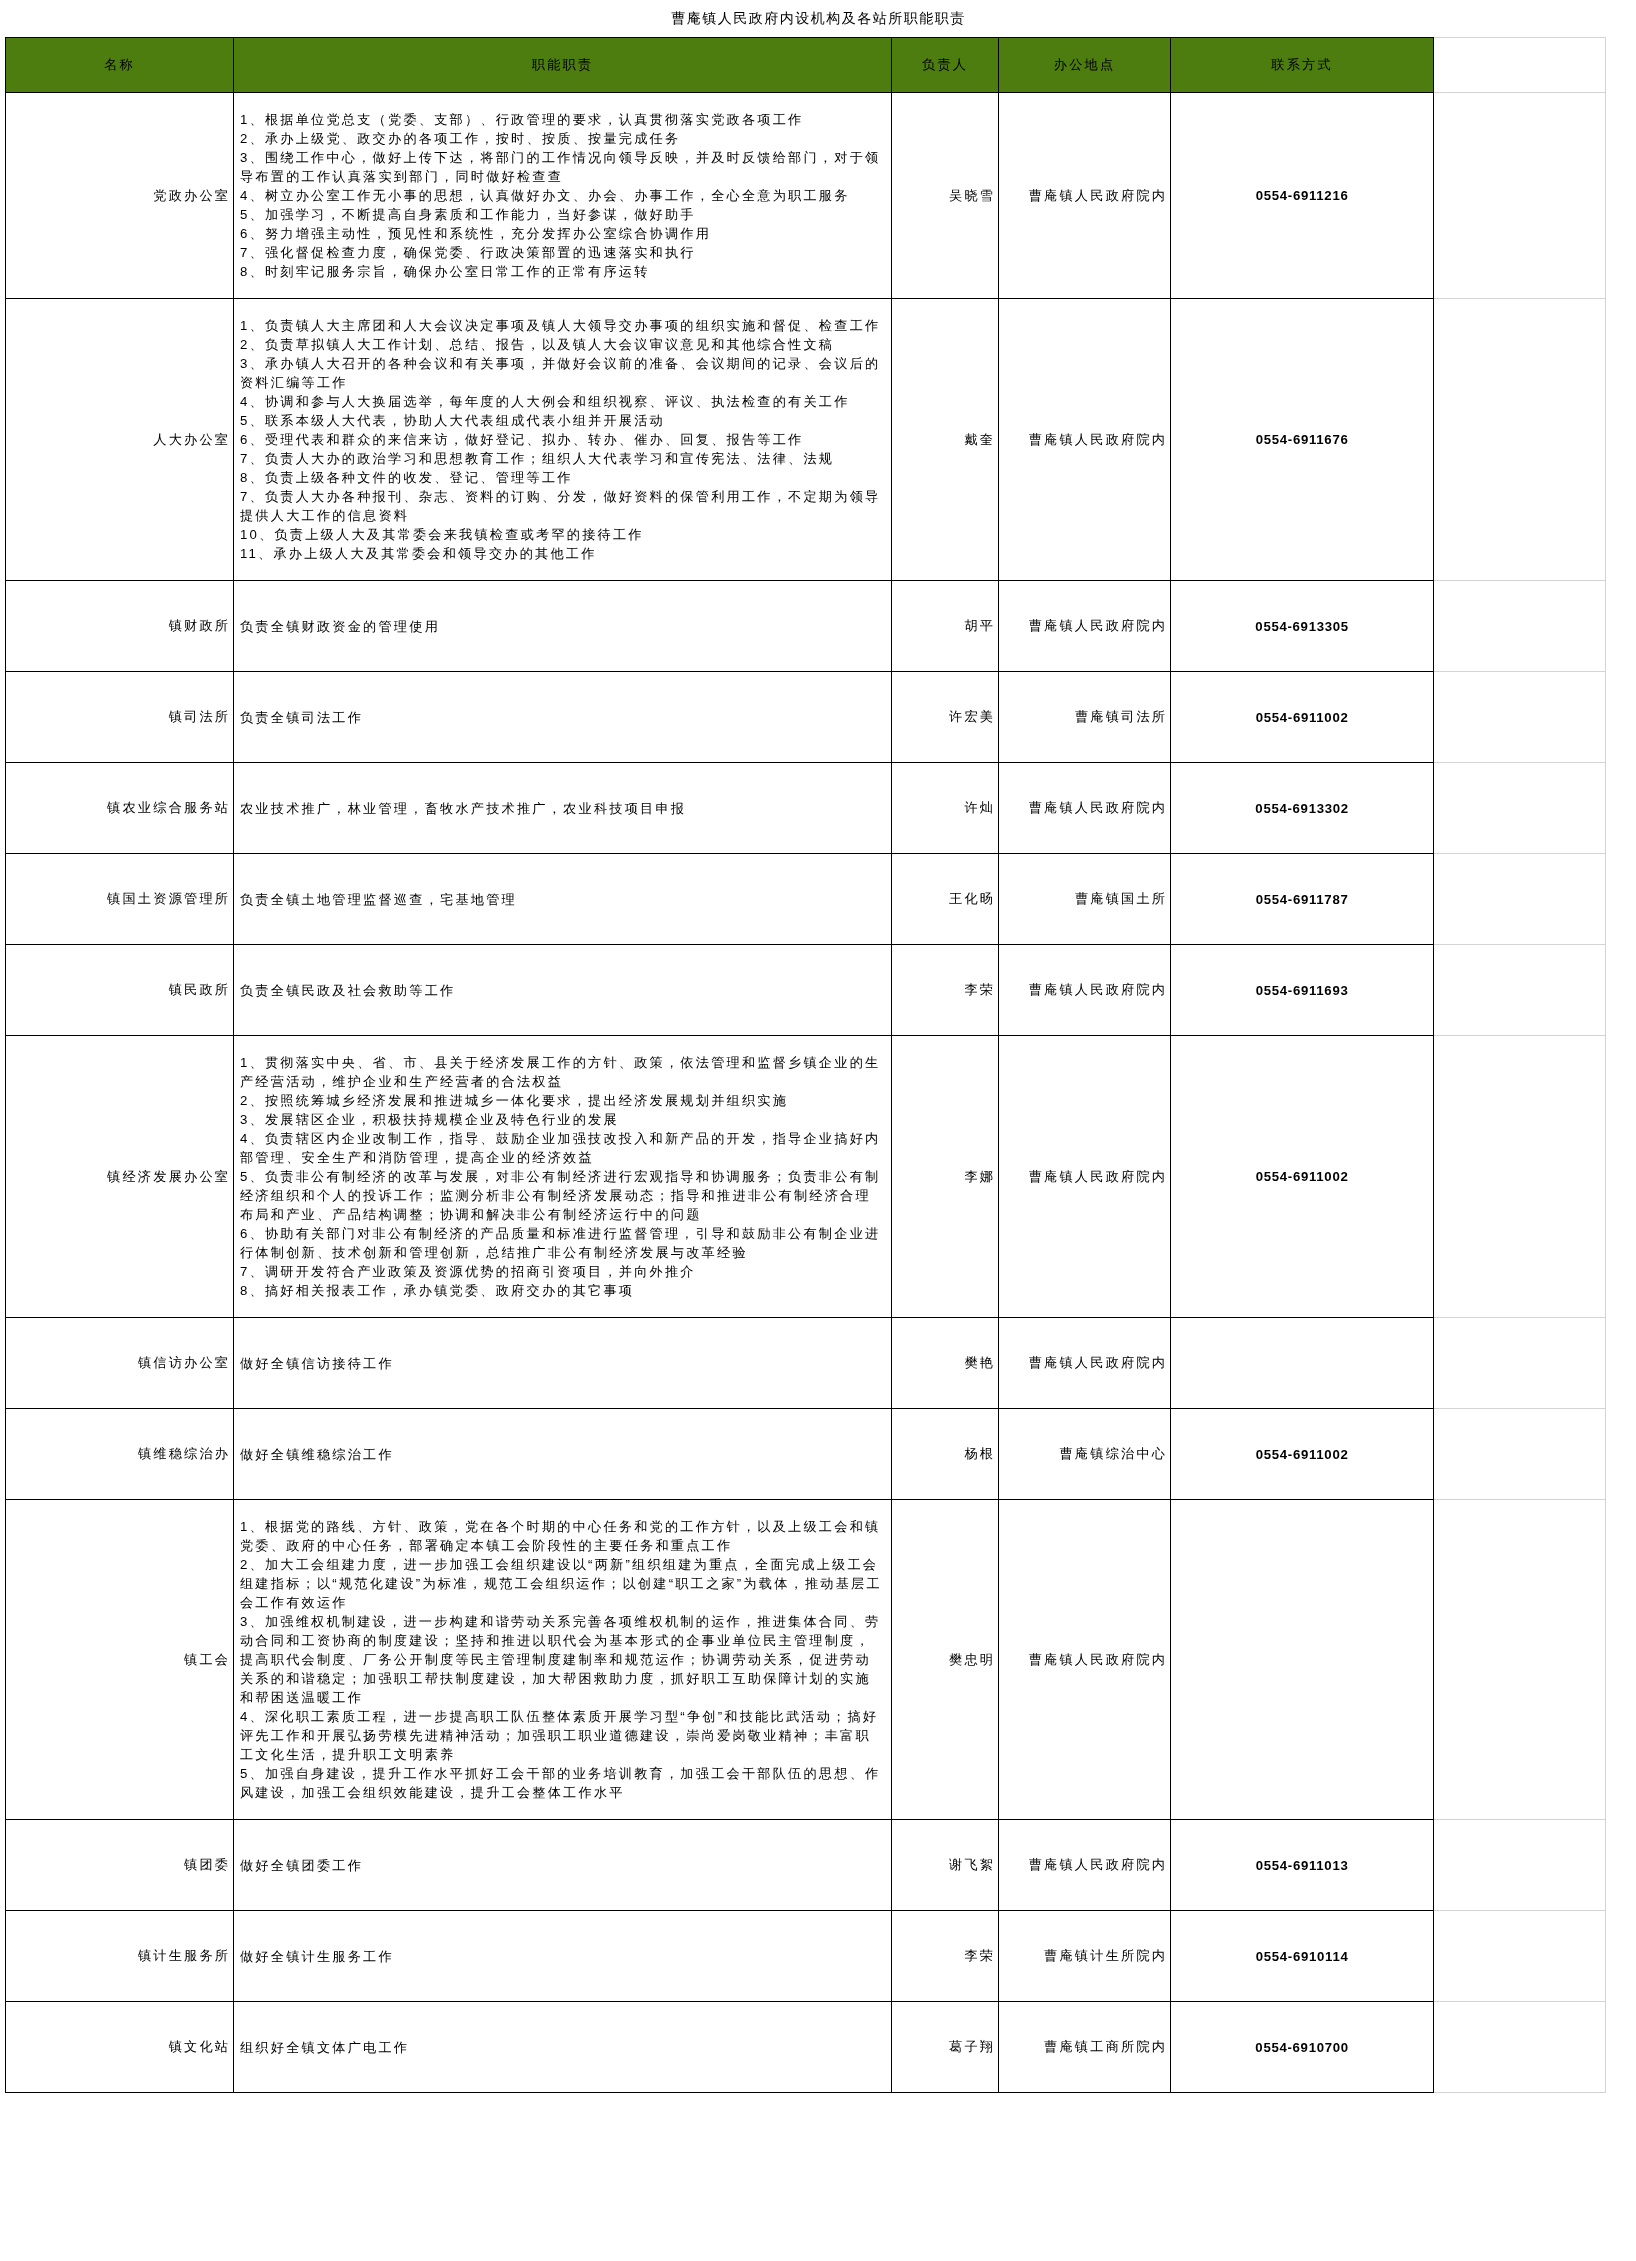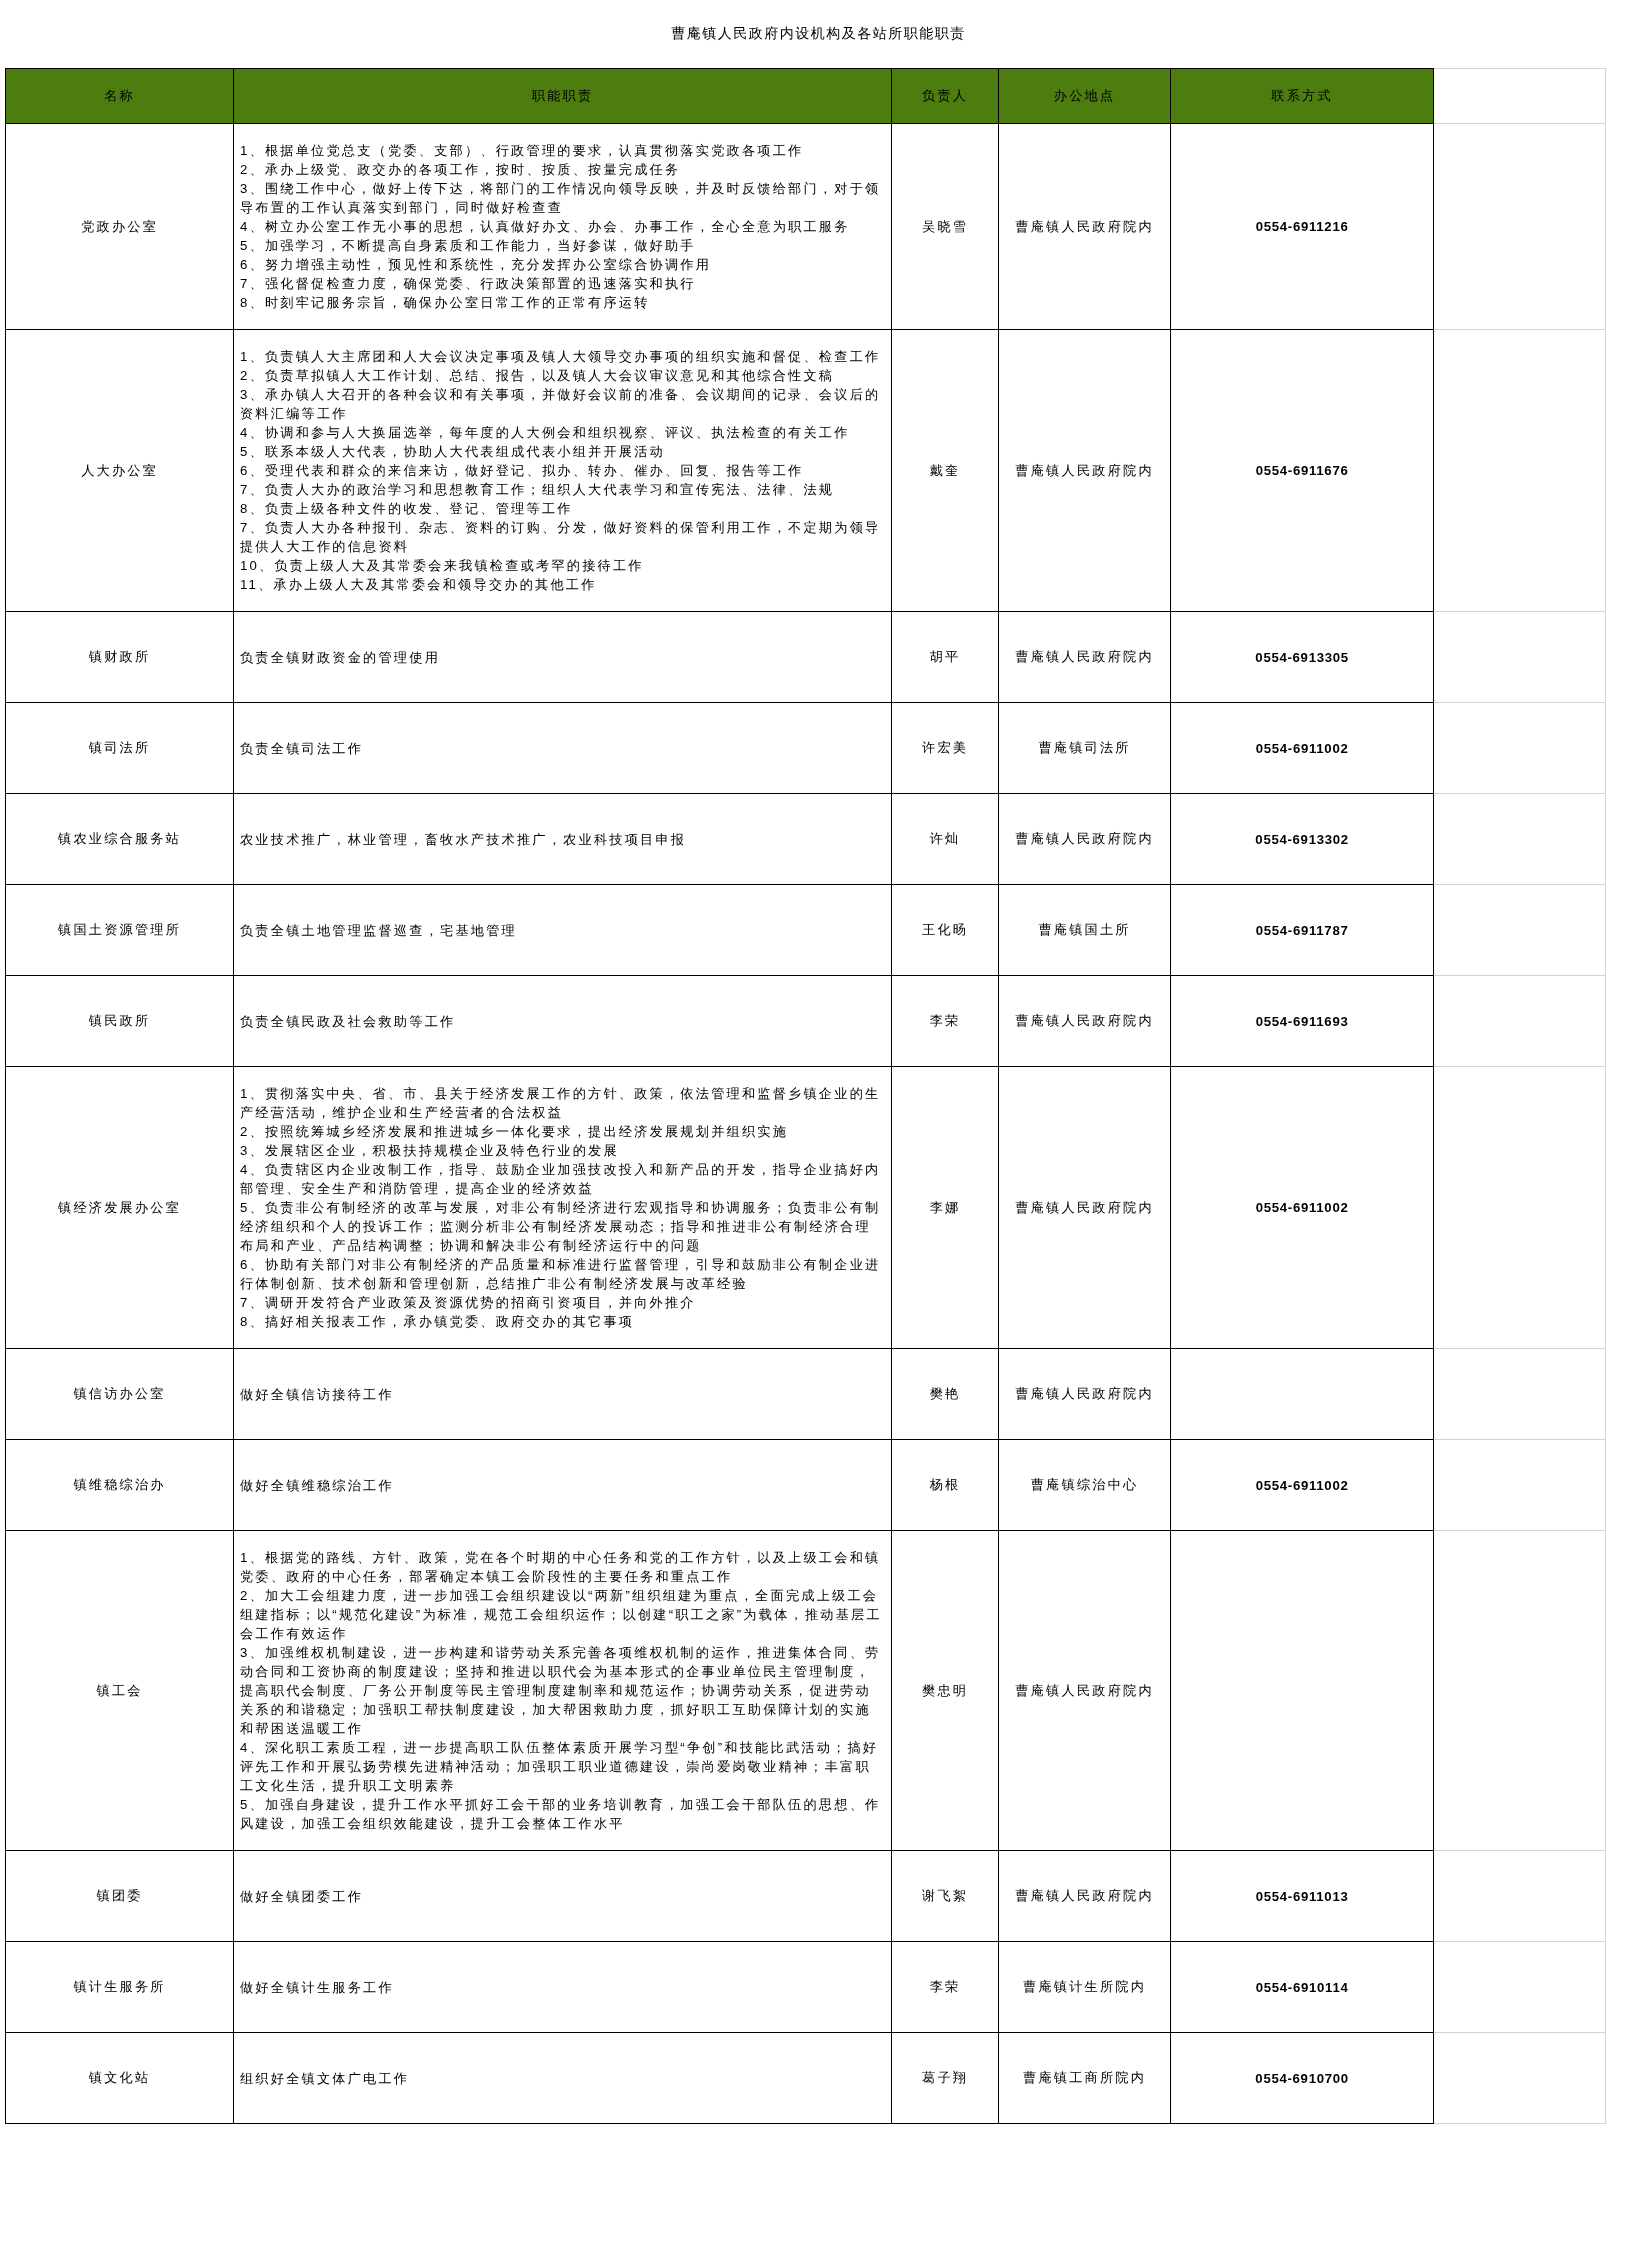--- a/index.html
+++ b/index.html
@@ -10,21 +10,21 @@
   body {
     width: 1637px;
     height: 2261px;
     overflow: hidden;
     position: relative;
     font-family: "Liberation Sans", "DejaVu Sans", sans-serif;
     color: #000000;
   }
   .title-row {
     width: 1637px;
-    height: 68px;
+    height: 37px;
     display: flex;
     align-items: center;
     justify-content: center;
     font-size: 14px;
     letter-spacing: 1.5px;
     background: #ffffff;
   }
   table.sheet {
     border-collapse: collapse;
     table-layout: fixed;
@@ -47,21 +47,21 @@
     word-break: break-all;
     overflow: hidden;
   }
   thead th {
     background: #4d7c0f;
     height: 52px;
     text-align: center;
   }
   tbody td { height: 56px; background: #ffffff; }
 
-  td.name, td.person, td.location { text-align: center; padding: 2.9px; }
+  td.name, td.person, td.location { text-align: right; padding: 2.9px; }
   td.duties {
     text-align: left;
     padding: 17px 5.9px;
     line-height: 19px;
   }
   .duty-item { min-height: 0; }
   td.phone {
     text-align: center;
     letter-spacing: 0.7px;
     padding: 2.9px;

